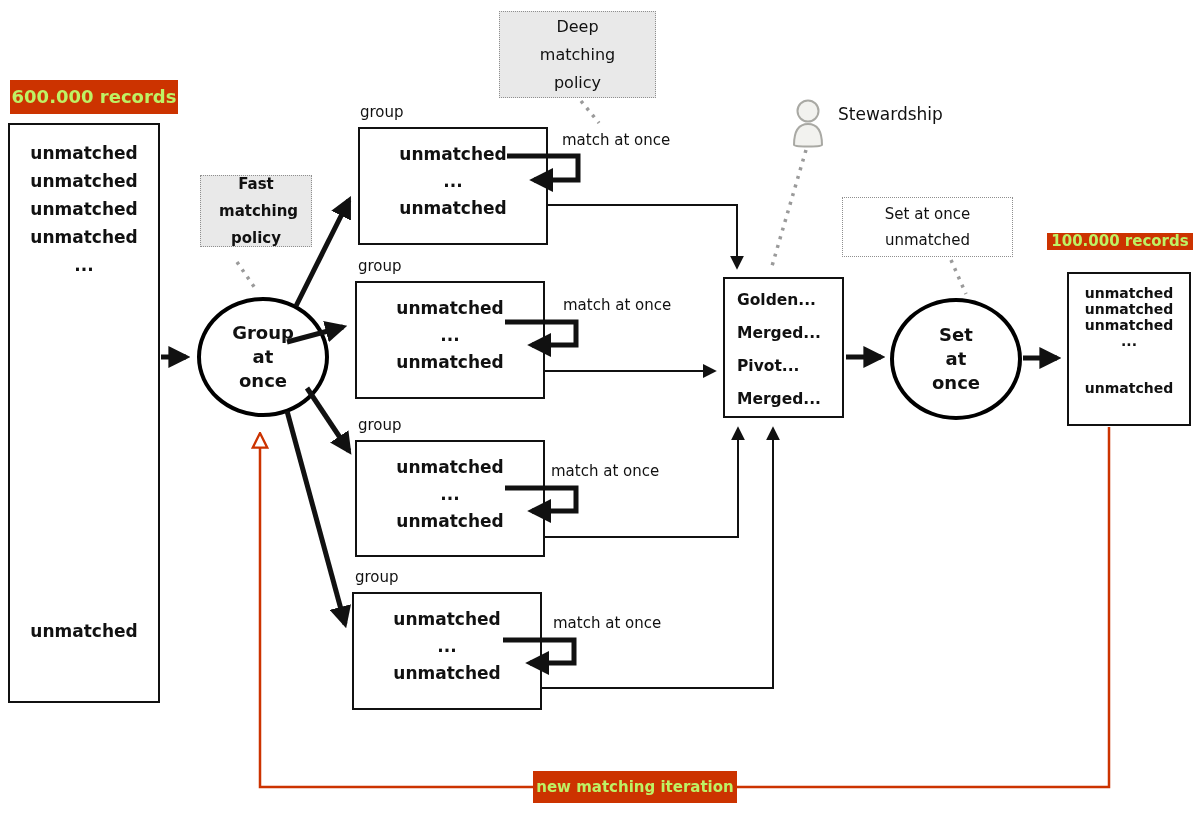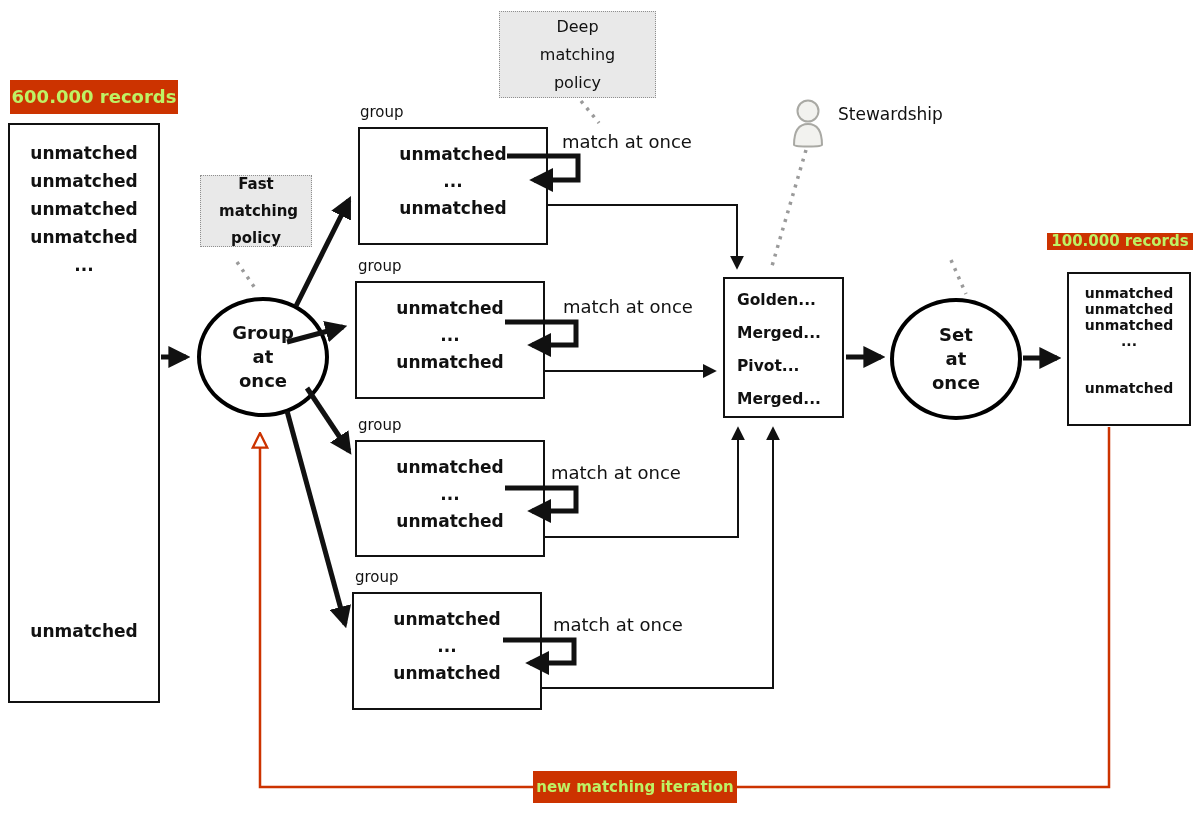--- a/index.html
+++ b/index.html
@@ -27,21 +27,21 @@
   .note.white{background:#ffffff;}
   .note .inner{display:block;}
   .circle{
     background:#ffffff;border:4px solid #000;border-radius:50%;box-sizing:border-box;
     display:flex;align-items:center;justify-content:center;text-align:center;
     font-weight:bold;font-size:18px;line-height:24px;
   }
   .rowcol{display:flex;flex-direction:column;align-items:center;}
   .brow{font-weight:bold;text-align:center;}
   .caption{font-size:15px;color:#111;}
-  .lbl{font-size:18px;color:#111;white-space:nowrap;}
+  .lbl{font-size:15px;color:#111;white-space:nowrap;}
   .golden-row{font-weight:bold;font-size:15.5px;line-height:33px;text-align:left;}
   #arrows{position:absolute;left:0;top:0;z-index:5;pointer-events:none;}
   .overbadge{z-index:6;}
 </style>
 </head>
 <body>
 
 <div id="canvas">
 
   <div class="abs badge" style="left:10px;top:80px;width:168px;height:34px;font-size:18px;">600.000 records</div>
@@ -109,20 +109,23 @@
   </div>
 
   <div class="abs" style="left:786px;top:98px;width:44px;height:50px;">
     <svg width="44" height="50" viewBox="0 0 44 50">
       <path d="M8,47 C8,31 14,26 22,26 C30,26 36,31 36,47 C36,49 8,49 8,47 Z" fill="#f2f2ef" stroke="#a9a9a4" stroke-width="2"></path>
       <circle cx="22" cy="13" r="10.5" fill="#f2f2ef" stroke="#a9a9a4" stroke-width="2"></circle>
     </svg>
   </div>
   <div class="abs lbl" style="left:838px;top:104px;font-size:17px;">Stewardship</div>
 
+  <div class="abs note white" style="left:842px;top:197px;width:171px;height:60px;">
+    <span class="inner" style="width:96px;">Set at once unmatched</span>
+  </div>
 
   <div class="abs circle" style="left:890px;top:298px;width:132px;height:122px;">
     <span style="width:60px;">Set at once</span>
   </div>
 
   <div class="abs badge" style="left:1047px;top:233px;width:146px;height:17px;font-size:15px;">100.000 records</div>
 
   <div class="abs rect" style="left:1067px;top:272px;width:124px;height:154px;">
     <div class="rowcol" style="padding-top:11px;width:100%;">
       <div class="brow" style="font-size:14px;line-height:16px;">unmatched</div>

